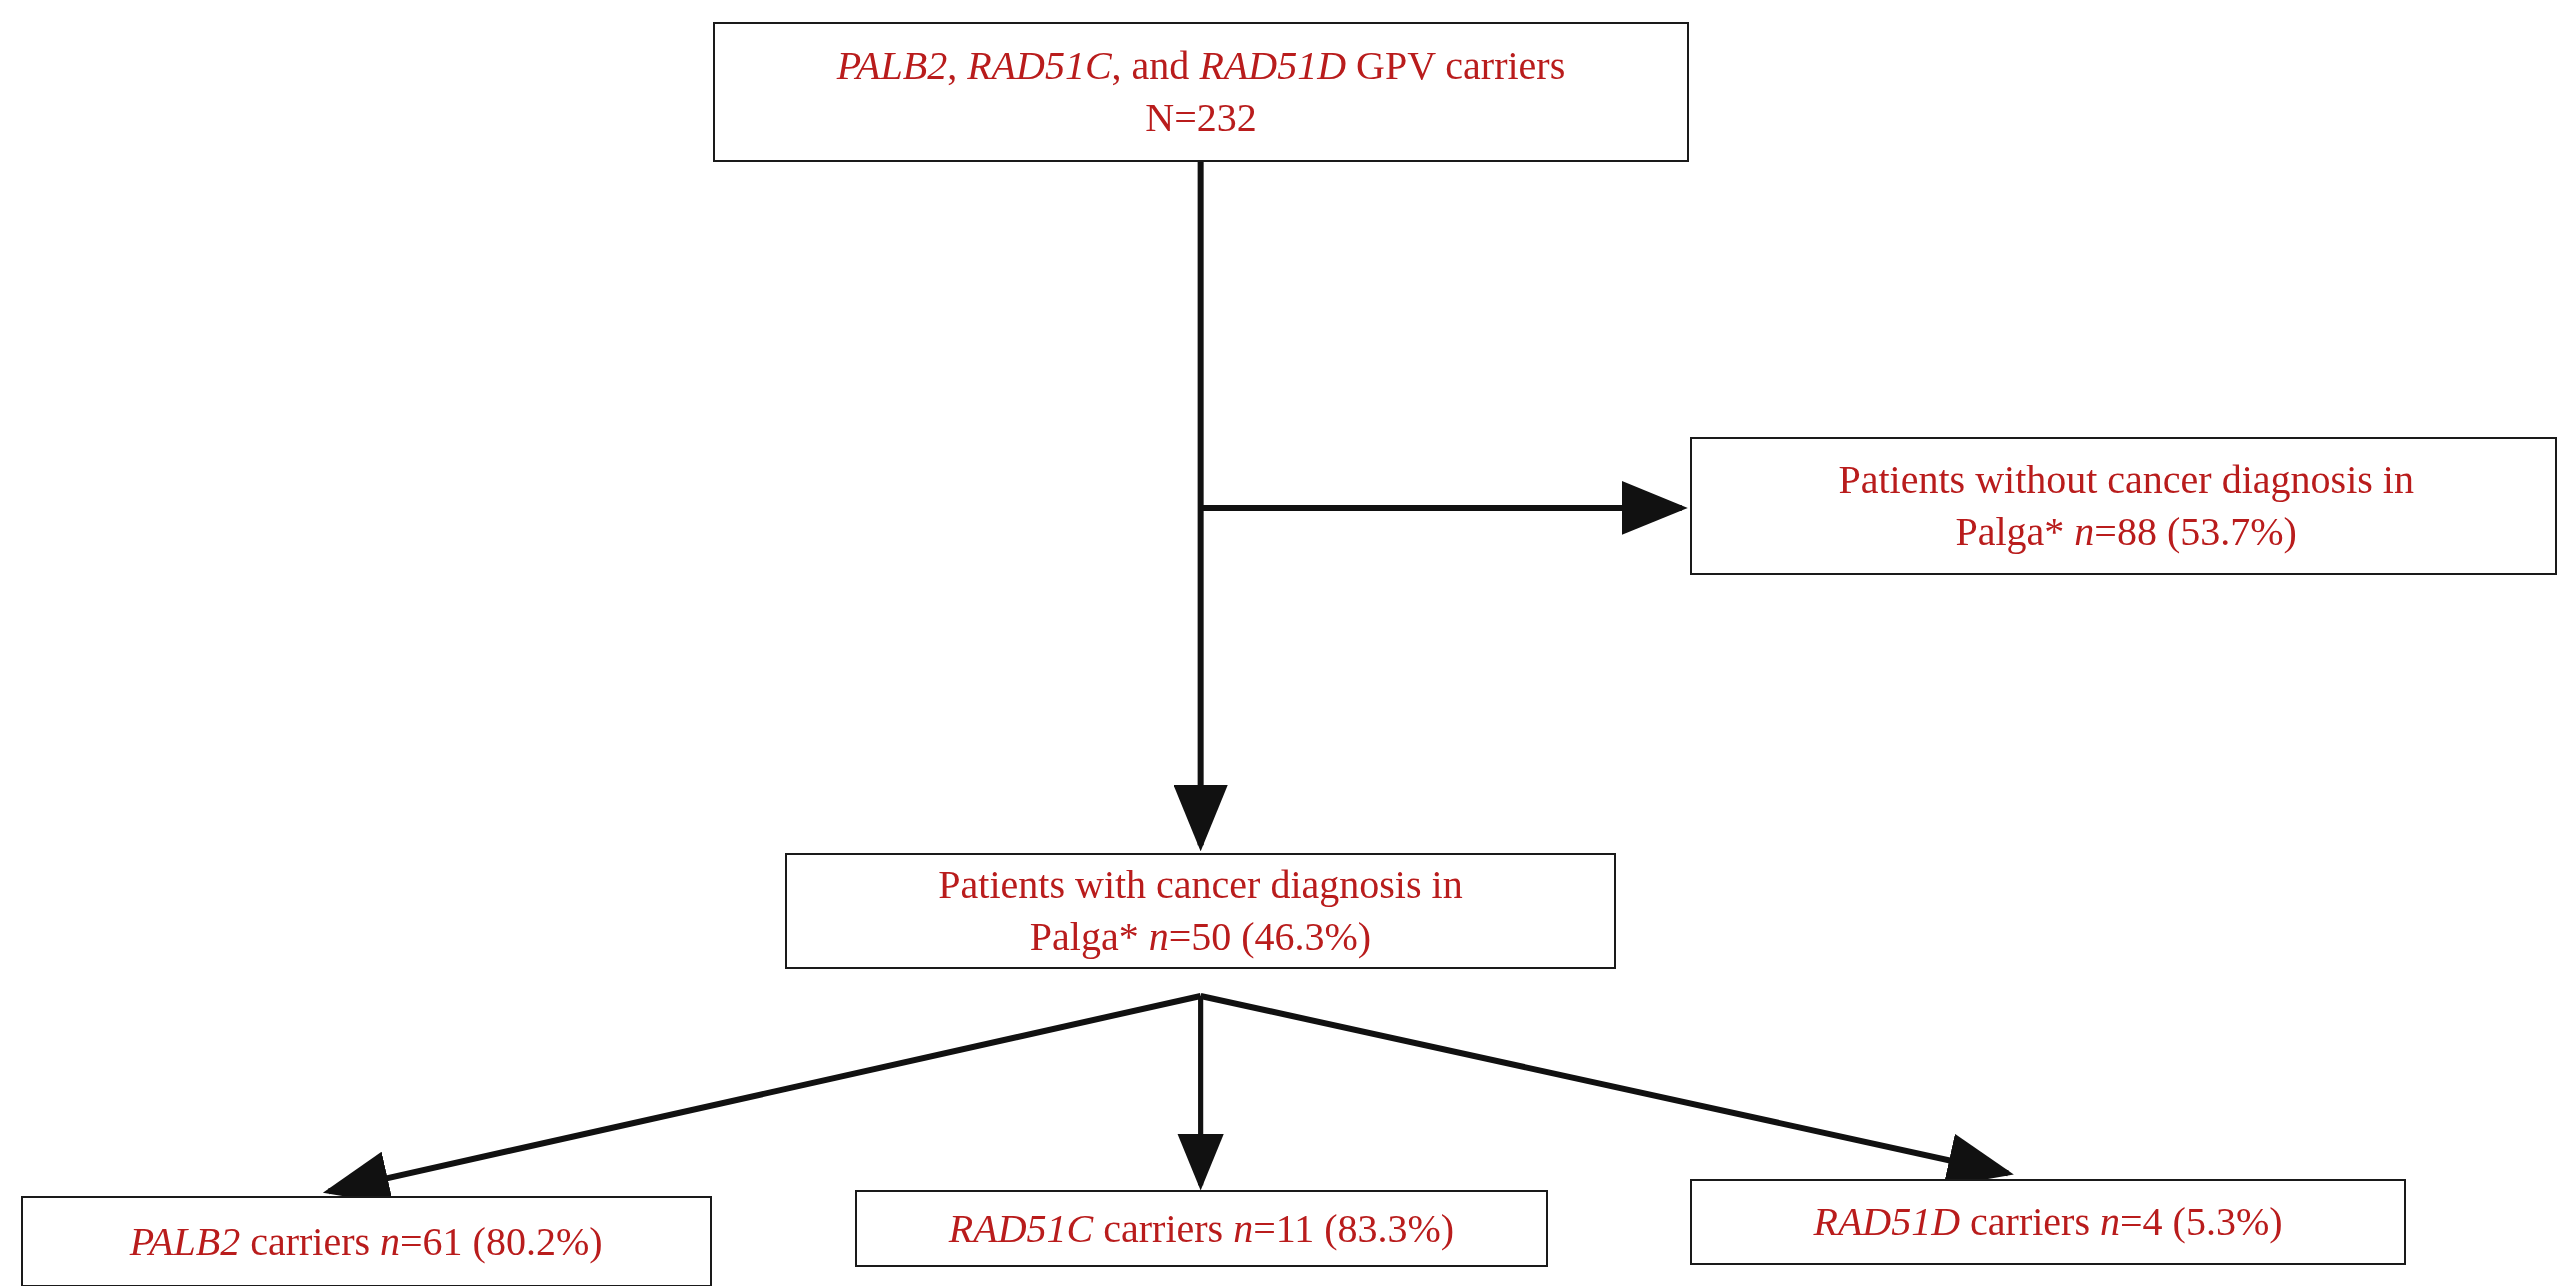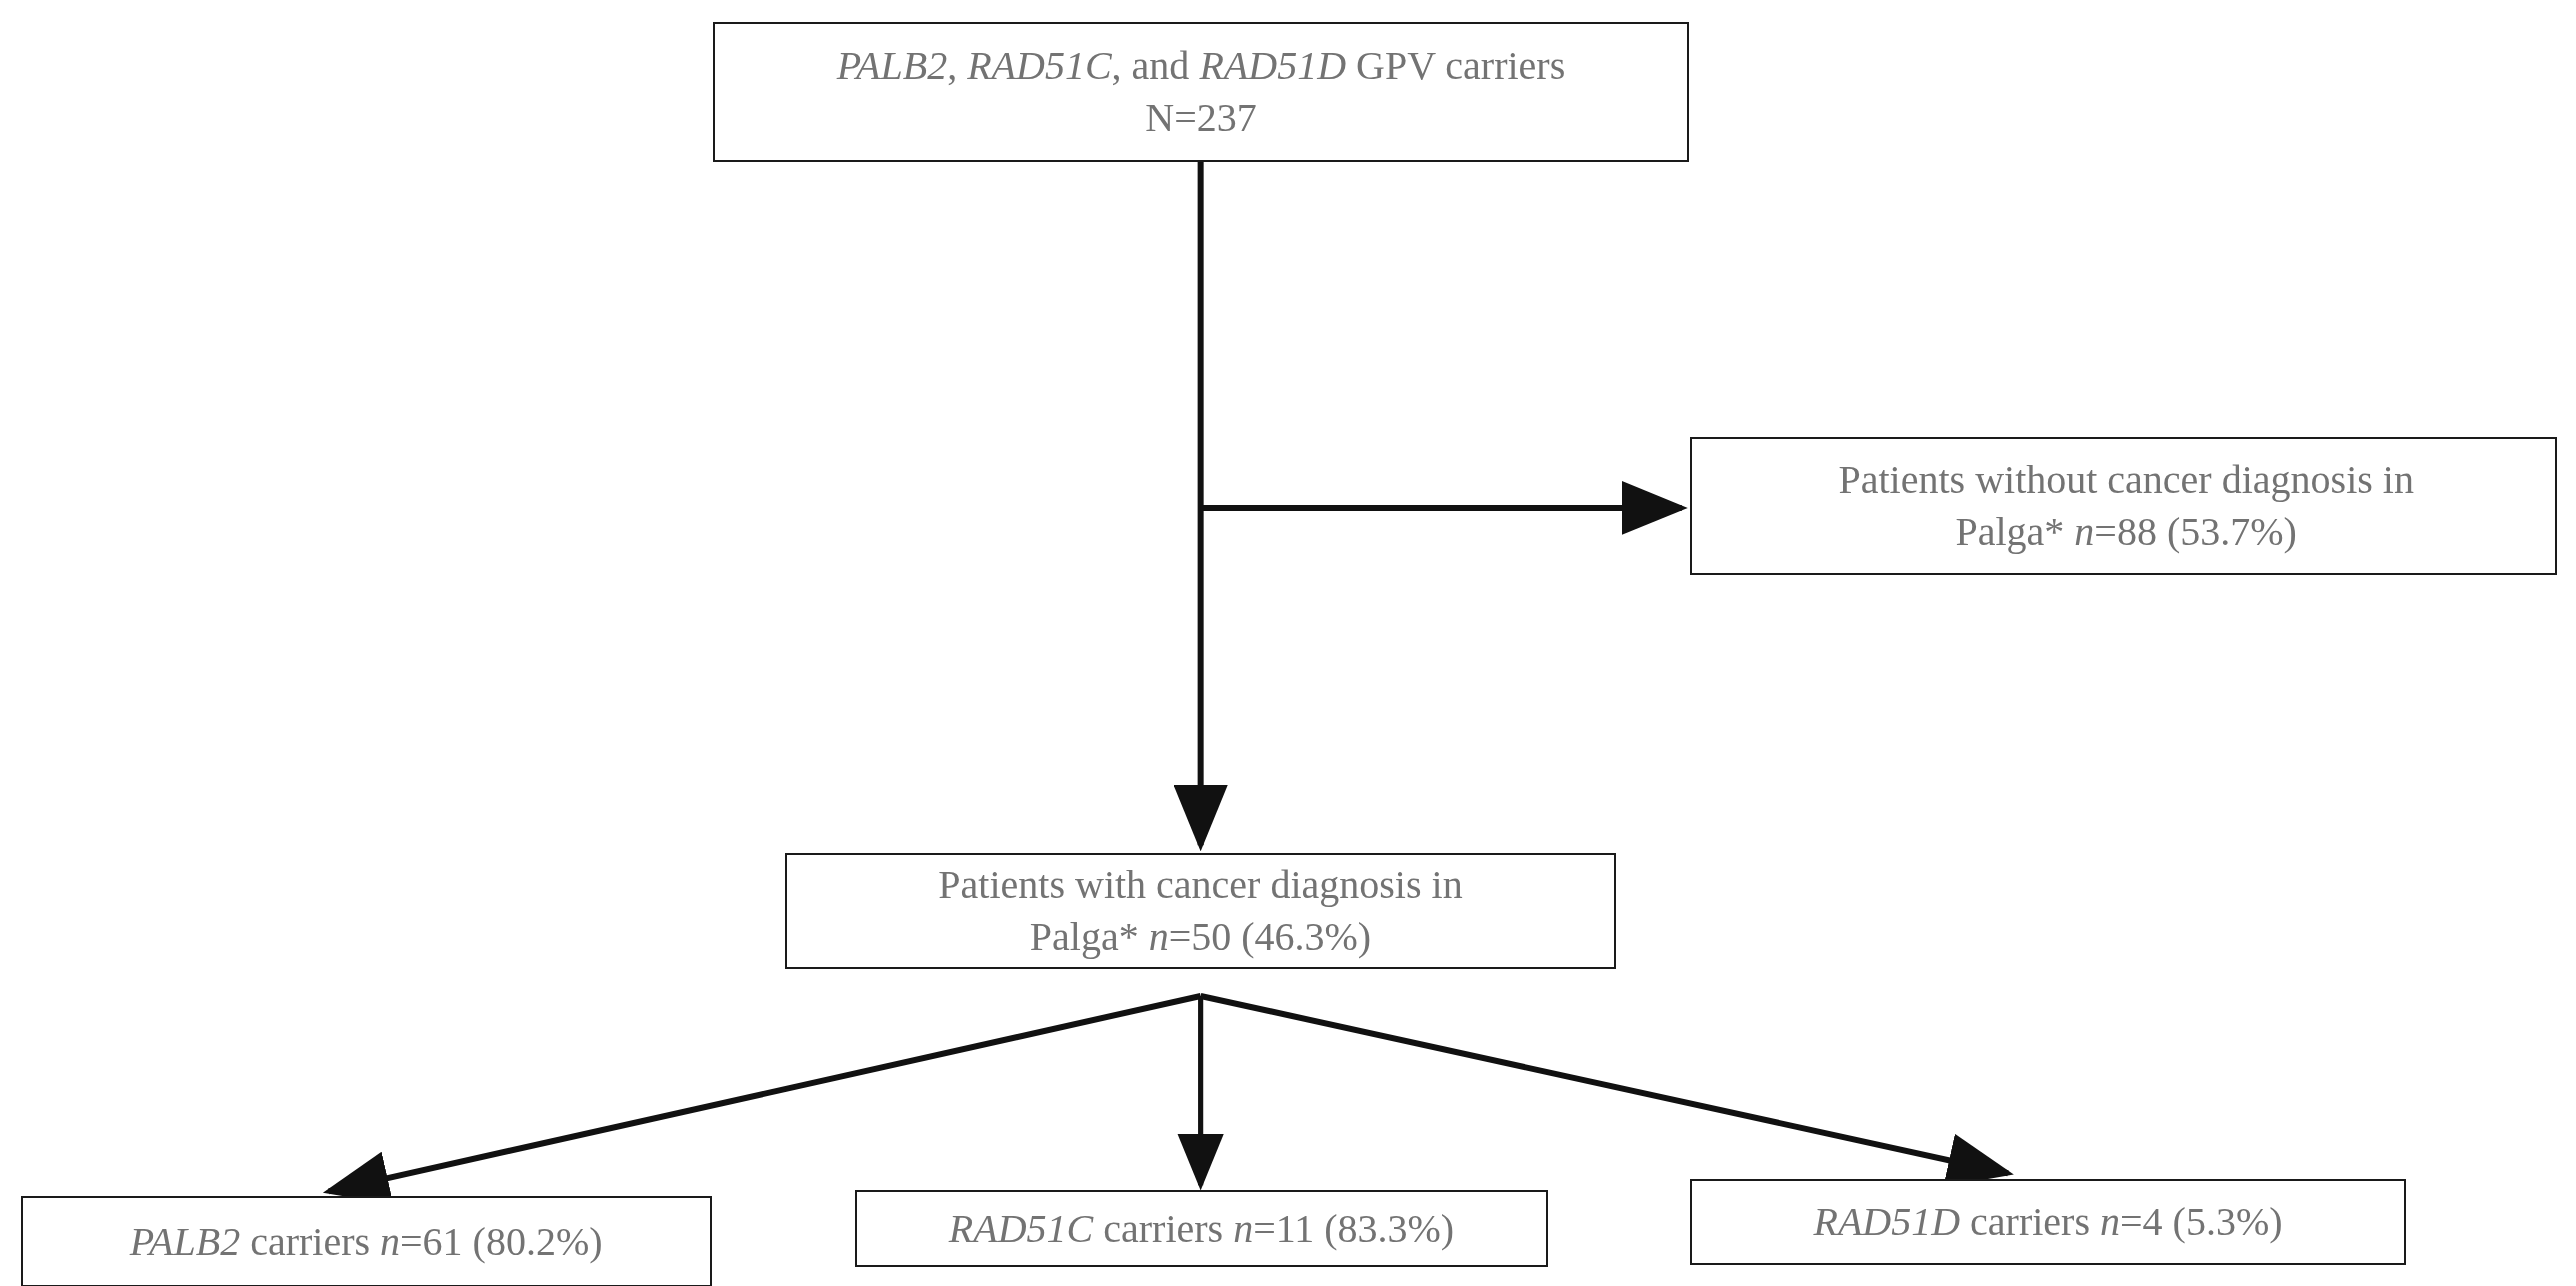--- a/index.html
+++ b/index.html
@@ -26,21 +26,21 @@
   }
   .node {
     position: absolute;
     box-sizing: border-box;
     background: #ffffff;
     border: 2.6px solid #1a1a1a;
     display: flex;
     align-items: center;
     justify-content: center;
     text-align: center;
-    color: #737373;
+    color: #b91c1c;
     line-height: 1.30;
     font-size: 40px;
     padding: 1.7px 8.6px;
   }
   .node .line {
     display: block;
     white-space: nowrap;
   }
   .gene {
     font-style: italic;
@@ -75,21 +75,21 @@
     <line x1="1395" y1="1157" x2="382" y2="1384" stroke="#111111" stroke-width="7" marker-end="url(#arrowhead)"></line>
 
     <line x1="1395" y1="1157" x2="1395" y2="1377" stroke="#111111" stroke-width="6" marker-end="url(#arrowhead)"></line>
 
     <line x1="1395" y1="1157" x2="2333" y2="1363" stroke="#111111" stroke-width="7" marker-end="url(#arrowhead)"></line>
   </svg>
 
   <div class="node" id="node-root">
     <div>
       <span class="line"><span class="gene">PALB2</span><span>, </span><span class="gene">RAD51C</span><span>, and </span><span class="gene">RAD51D</span><span> GPV carriers</span></span>
-      <span class="line">N=237</span>
+      <span class="line">N=232</span>
     </div>
   </div>
 
   <div class="node" id="node-no-cancer">
     <div>
       <span class="line">Patients without cancer diagnosis in</span>
       <span class="line"><span>Palga* </span><span class="nvar">n</span><span>=88 (53.7%)</span></span>
     </div>
   </div>
 

